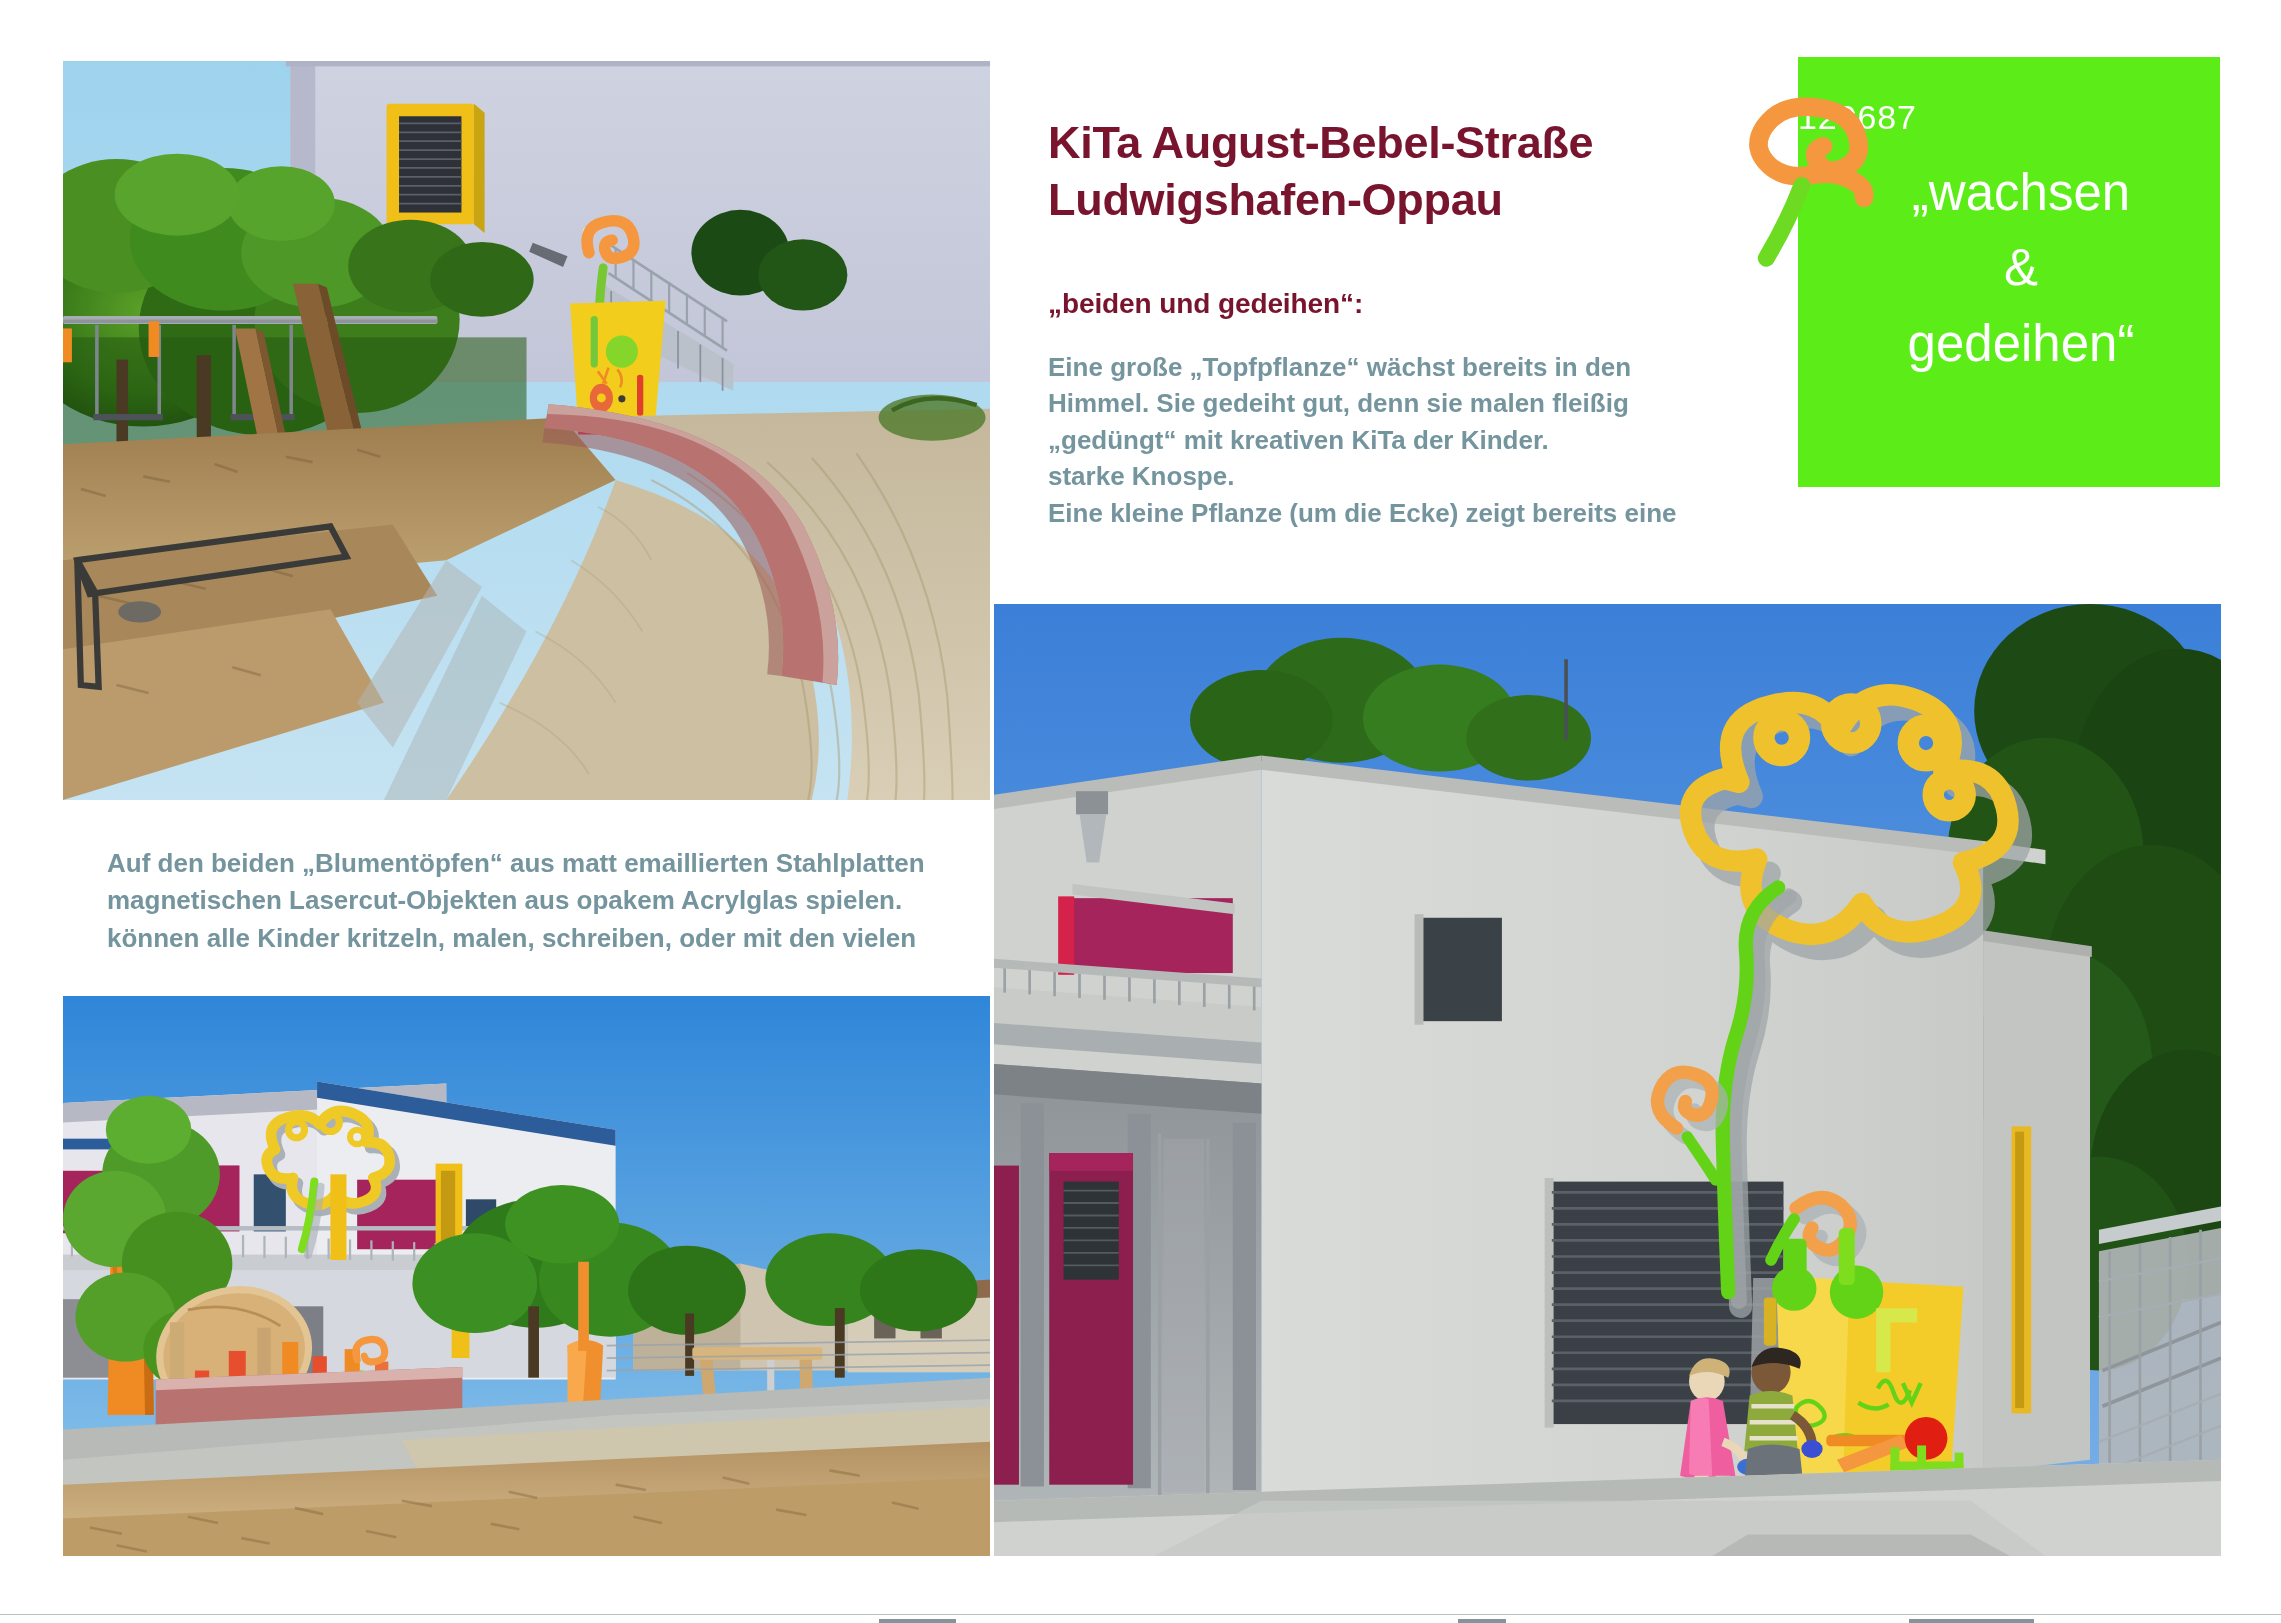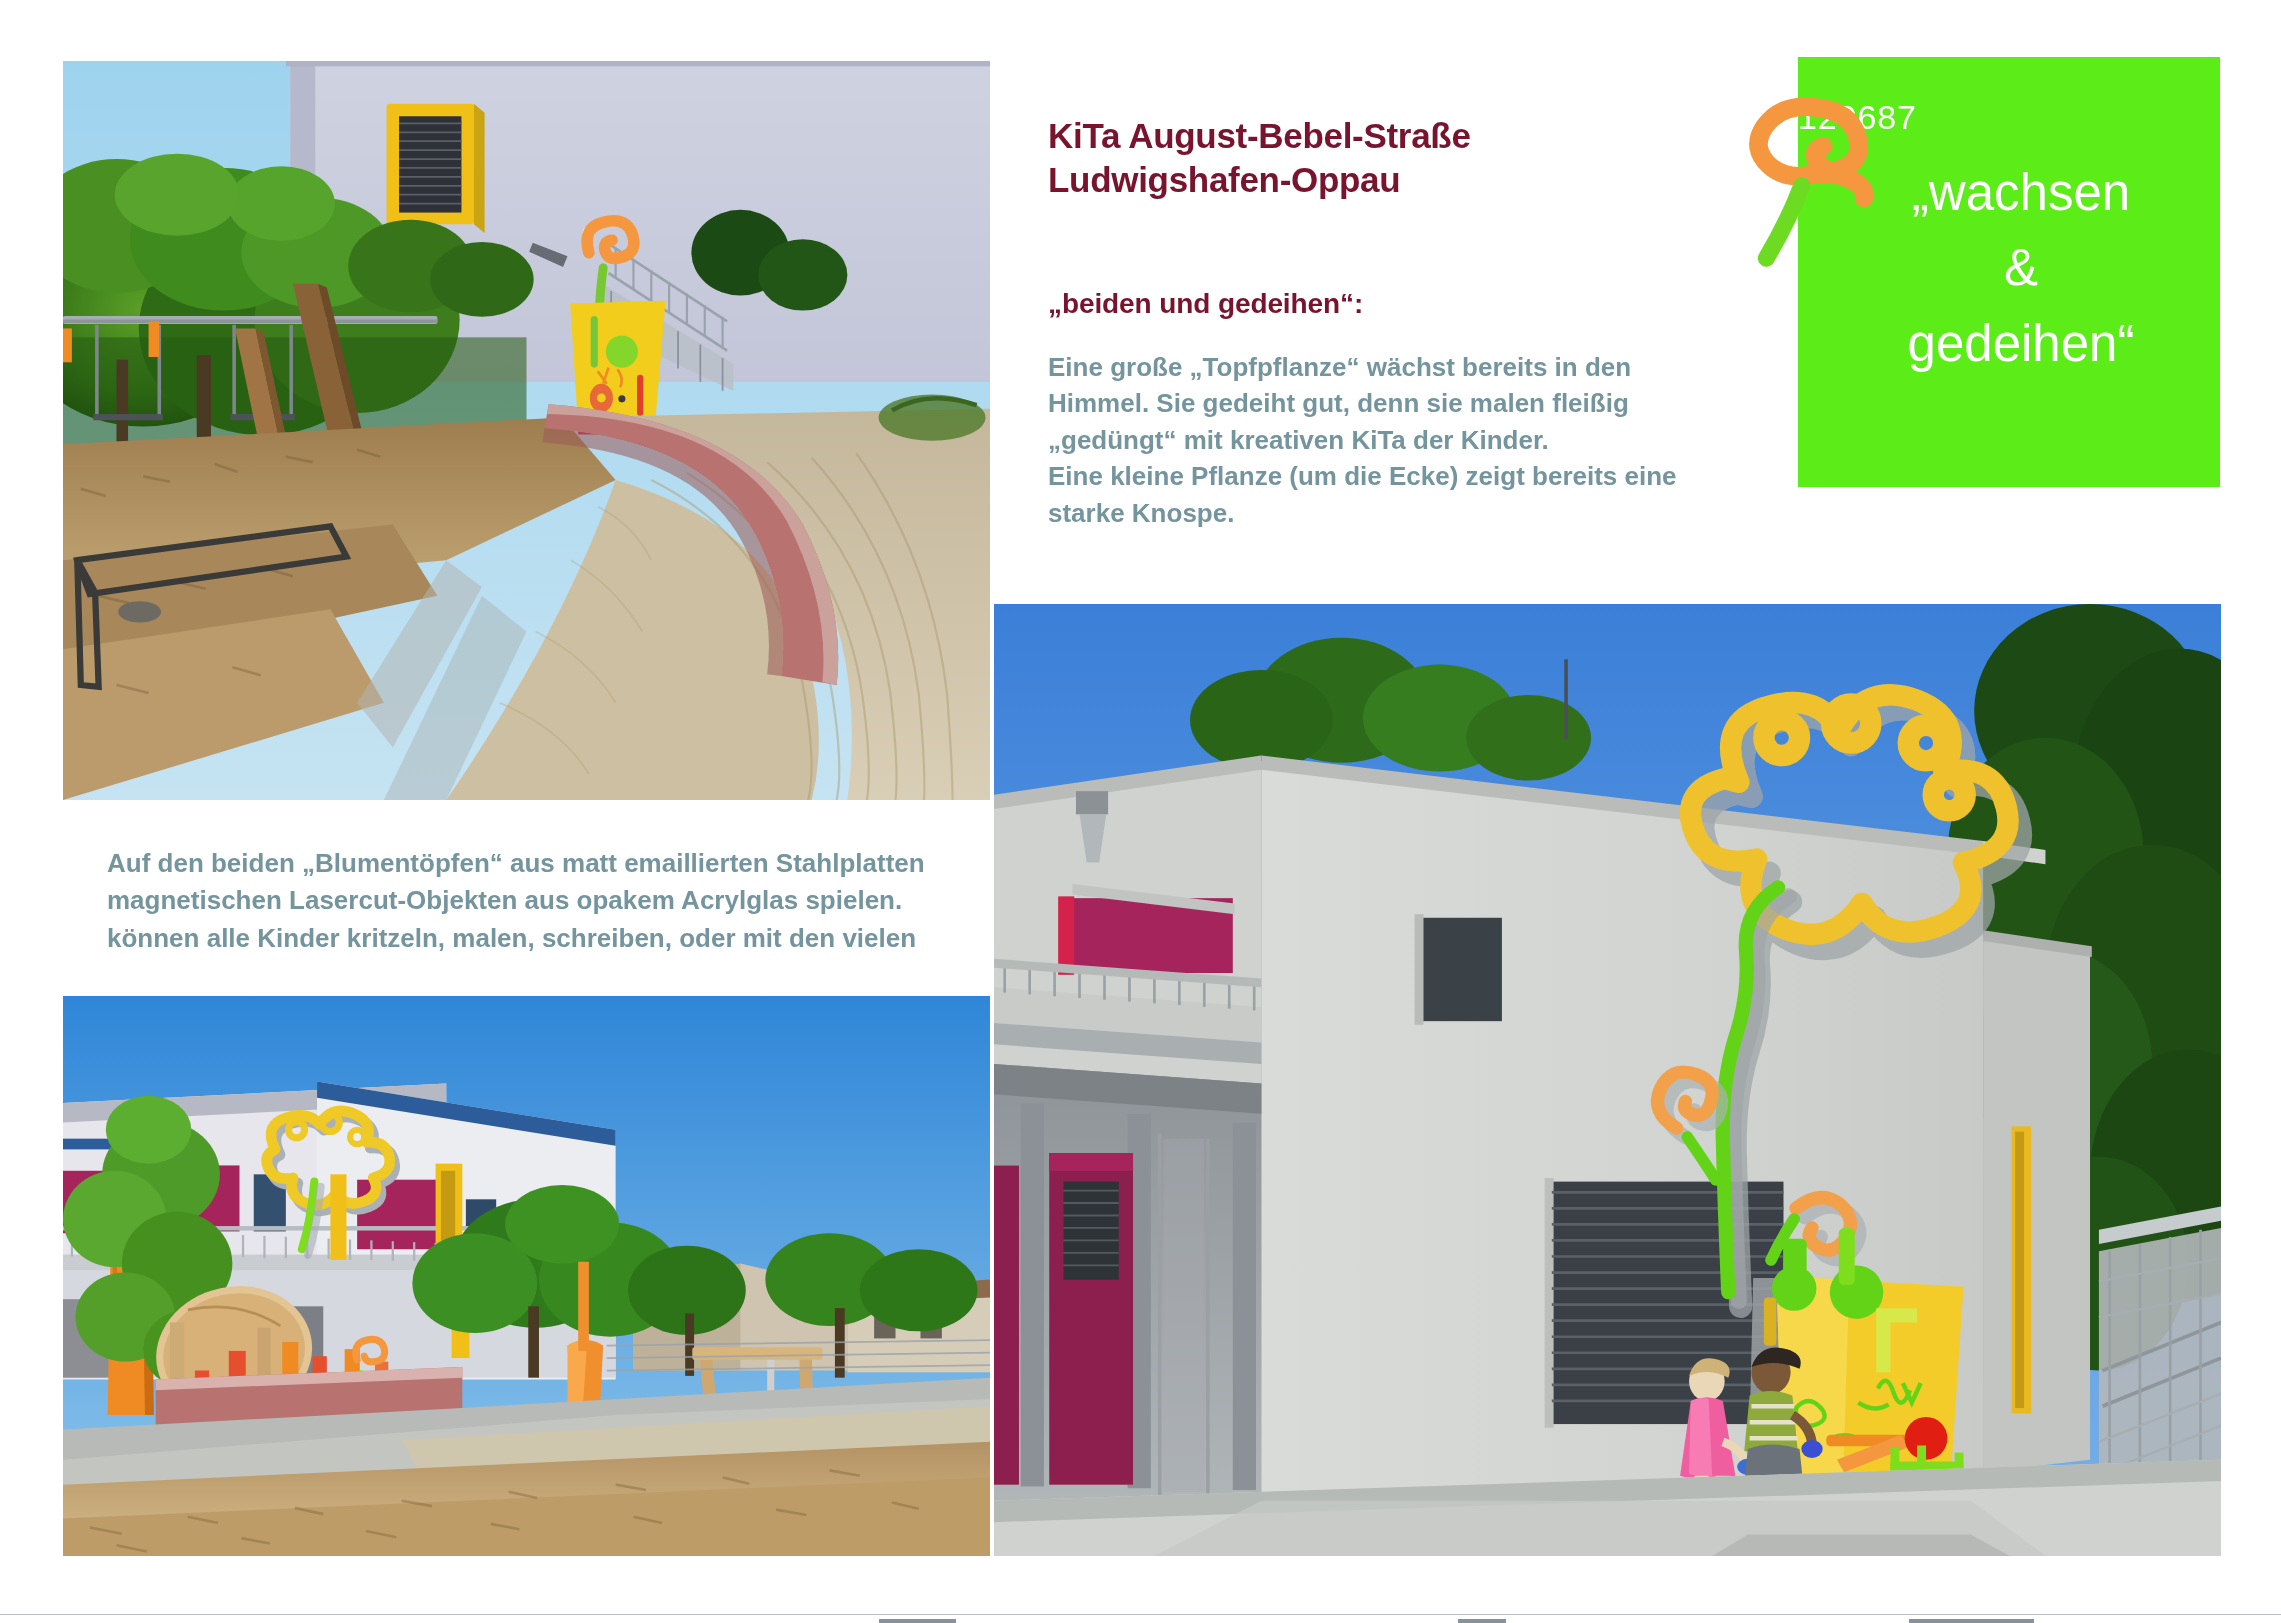--- a/index.html
+++ b/index.html
@@ -33,21 +33,21 @@
 
   
   .title-block {
     position: absolute;
     left: 1048px;
     top: 114px;
     width: 722px;
   }
   .title-line {
     color: #78142d;
-    font-size: 35px;
+    font-size: 45px;
     font-weight: bold;
     line-height: 1.27;
     letter-spacing: -0.3px;
     white-space: nowrap;
   }
   .subhead {
     position: absolute;
     left: 1048px;
     top: 288px;
     color: #78142d;
@@ -759,22 +759,22 @@
     <div class="title-line">KiTa August-Bebel-Straße</div>
     <div class="title-line">Ludwigshafen-Oppau</div>
   </div>
 
   <div class="subhead">„beiden und gedeihen“:</div>
 
   <div class="body-copy">
     <div>Eine große „Topfpflanze“ wächst bereits in den</div>
     <div>Himmel. Sie gedeiht gut, denn sie malen fleißig</div>
     <div>„gedüngt“ mit kreativen KiTa der Kinder.</div>
+    <div>starke Knospe.</div>
     <div>Eine kleine Pflanze (um die Ecke) zeigt bereits eine</div>
-    <div>starke Knospe.</div>
   </div>
 
   <div class="caption">
     <div>Auf den beiden „Blumentöpfen“ aus matt emaillierten Stahlplatten</div>
     <div>magnetischen Lasercut-Objekten aus opakem Acrylglas spielen.</div>
     <div>können alle Kinder kritzeln, malen, schreiben, oder mit den vielen</div>
   </div>
 
   <div class="logo-panel">
     <div class="logo-code">120687</div>

